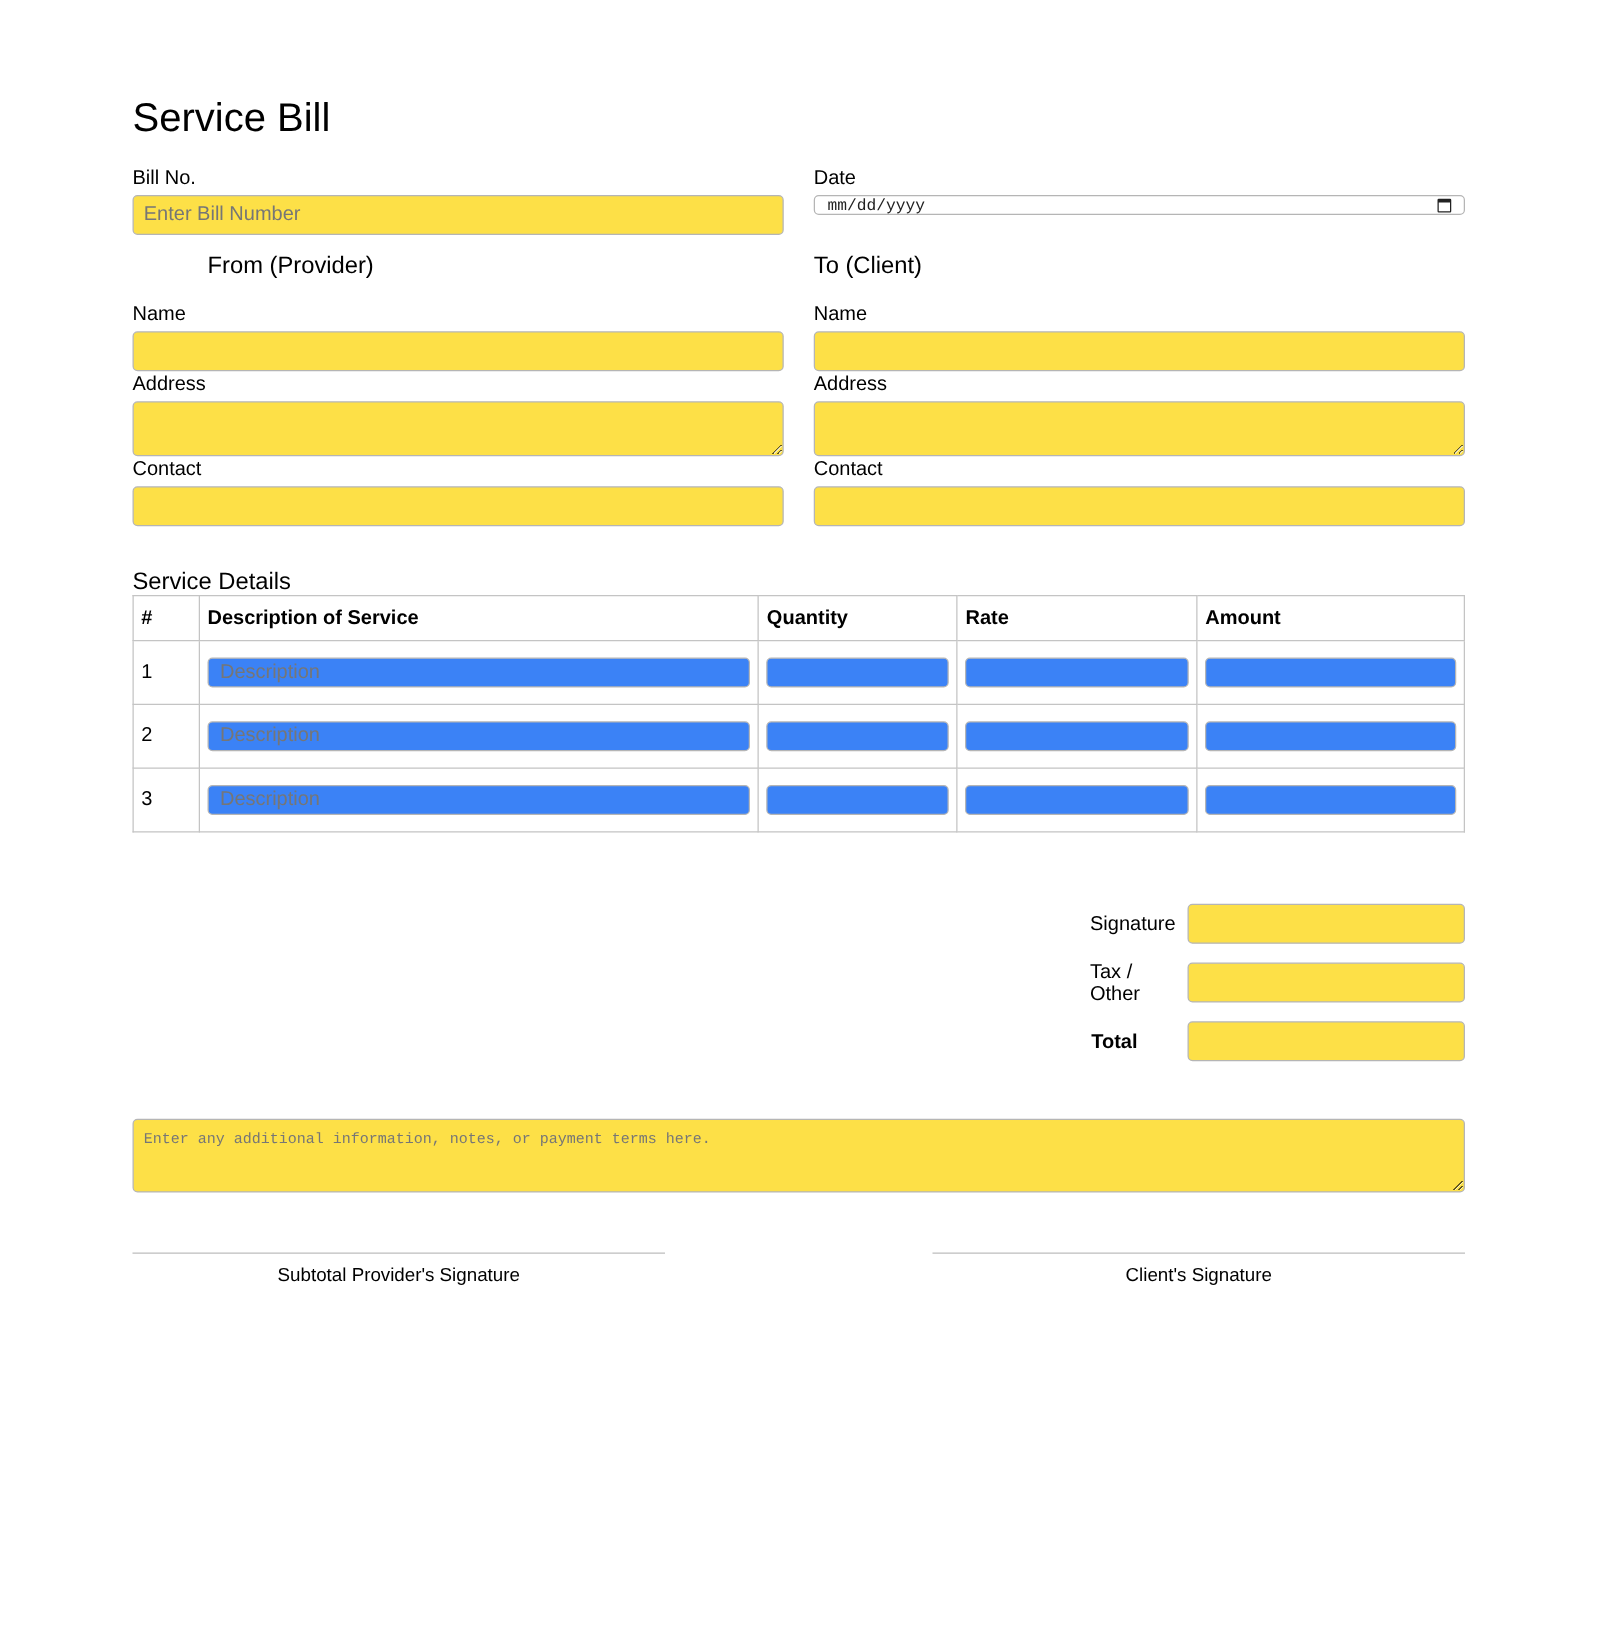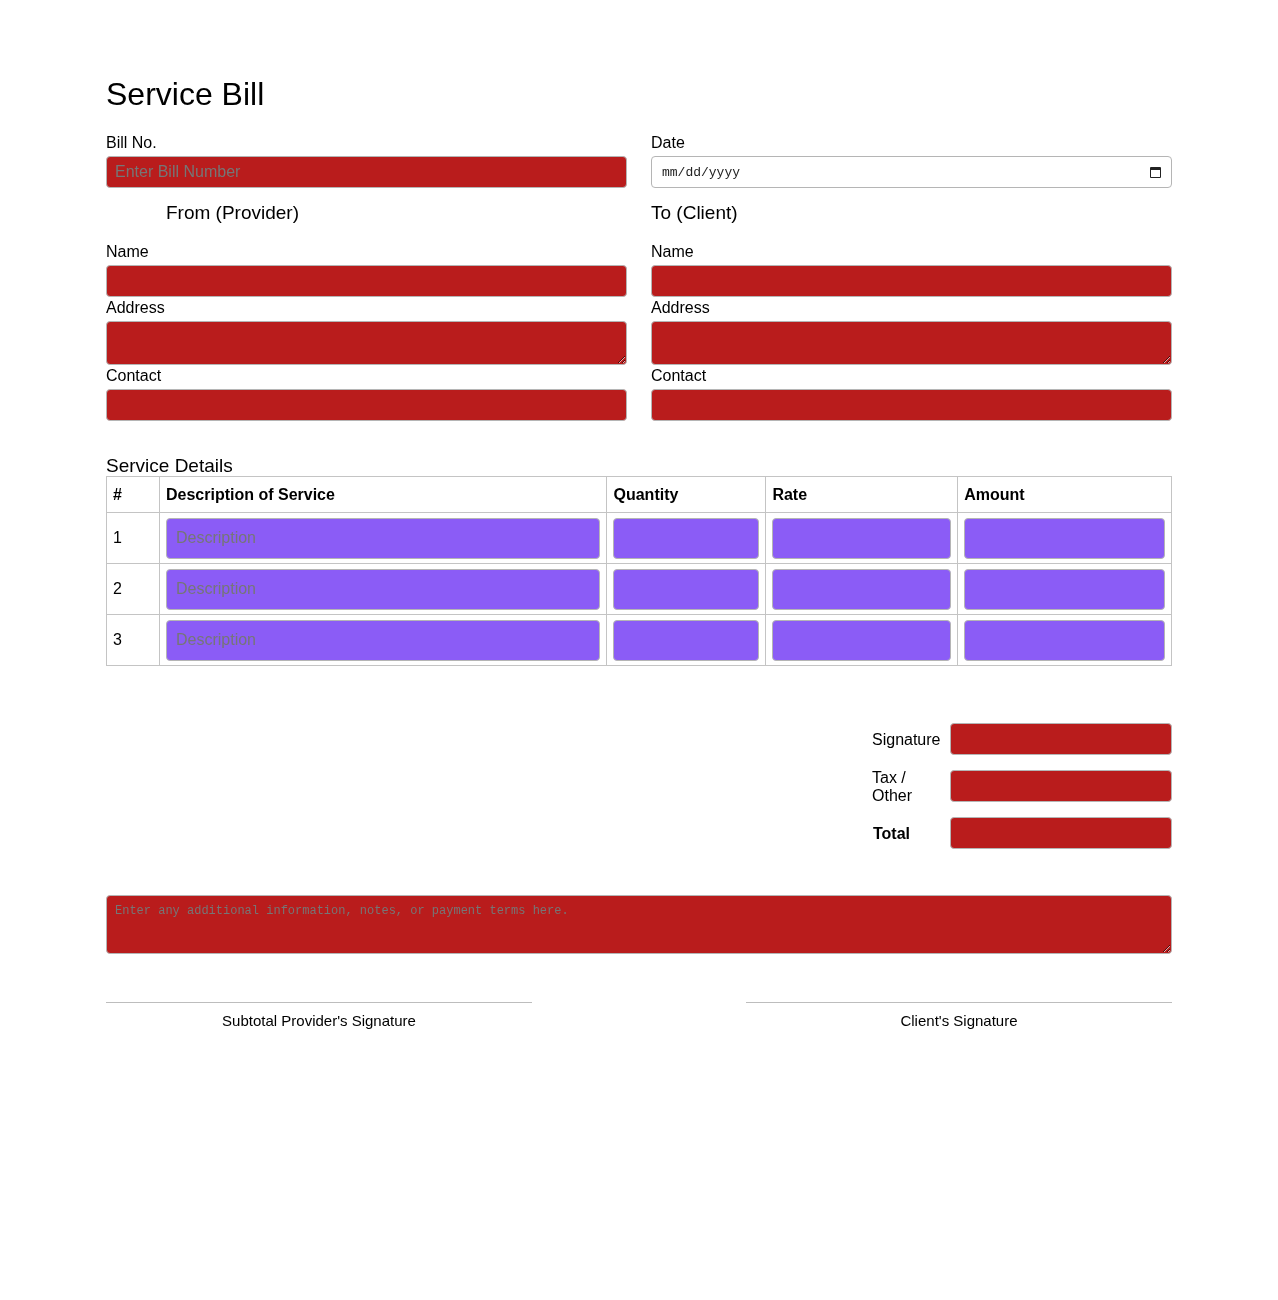--- a/index.html
+++ b/index.html
@@ -13,21 +13,21 @@
   }
   .page { position: absolute; left: 106px; top: 0; width: 1066px; }
   h1 {
     position: absolute; top: 75px; left: 0;
     margin: 0; font-size: 32px; font-weight: normal; line-height: 38px;
   }
   .lbl { position: absolute; font-size: 16px; line-height: 18px; margin: 0; }
   .h3 { position: absolute; font-size: 19px; line-height: 22px; margin: 0; font-weight: normal; }
   .inp {
     position: absolute;
-    border: 1px solid #b5b5b5; border-radius: 4px; background: #b91c1c;
+    border: 1px solid #b5b5b5; border-radius: 4px; background: #fde047;
     font-family: "Liberation Sans", sans-serif; font-size: 16px;
     padding: 0 8px; color: #000; outline: none;
   }
   .inp::placeholder { color: #767676; }
   textarea.inp { resize: vertical; padding: 8px; }
   .mono { font-family: "Liberation Mono", monospace; }
   .date-inp {
     position: absolute;
     border: 1px solid #b5b5b5; border-radius: 4px; background: #fff;
     display: flex; align-items: center; justify-content: space-between;
@@ -38,42 +38,42 @@
     width: 11px; height: 11px; border: 1.6px solid #222; border-top-width: 3px; border-radius: 1px;
   }
   table {
     position: absolute; left: 0; top: 476px; width: 1066px;
     border-collapse: collapse;
   }
   th, td { border: 1px solid #c4c4c4; text-align: left; padding: 0 6px; }
   th { font-weight: bold; font-size: 16px; height: 36px; }
   td { height: 51px; font-size: 16px; }
   td .cell-inp {
-    width: 100%; height: 41px;
-    border: 1px solid #b5b5b5; border-radius: 4px; background: #8b5cf6;
+    width: 100%; height: 24px;
+    border: 1px solid #b5b5b5; border-radius: 4px; background: #3b82f6;
     font-family: "Liberation Sans", sans-serif; font-size: 16px;
     padding: 0 9px; outline: none;
   }
   td .cell-inp::placeholder { color: #767676; }
   .totals-lbl { position: absolute; font-size: 16px; line-height: 18px; }
   .sig-line { position: absolute; top: 1002px; height: 1px; background: #bdbdbd; width: 426px; }
   .sig-lbl { position: absolute; top: 1012px; width: 426px; text-align: center; font-size: 15px; }
 </style>
 </head>
 <body>
 
 <div class="page">
 
   <h1>Service Bill</h1>
 
   <label class="lbl" style="left:0; top:134px;">Bill No.</label>
   <input class="inp" style="left: 0px; top: 156px; width: 521px; height: 32px;" type="text" placeholder="Enter Bill Number">
 
   <label class="lbl" style="left:545px; top:134px;">Date</label>
-  <div class="date-inp" style="left:545px; top:156px; width:521px; height:32px;">
+  <div class="date-inp" style="left:545px; top:156px; width:521px; height:16px;">
     <span class="date-text">mm/dd/yyyy</span>
     <span class="cal-icon"></span>
   </div>
 
   <h3 class="h3" style="left:16px; top:202px;margin-left:44px;">From (Provider)</h3>
   <label class="lbl" style="left:0; top:243px;">Name</label>
   <input class="inp" style="left: 0px; top: 265px; width: 521px; height: 32px;" type="text">
   <label class="lbl" style="left:0; top:299px;">Address</label>
   <textarea class="inp" style="left: 0px; top: 321px; width: 521px; height: 44px;"></textarea>
   <label class="lbl" style="left:0; top:367px;">Contact</label>

